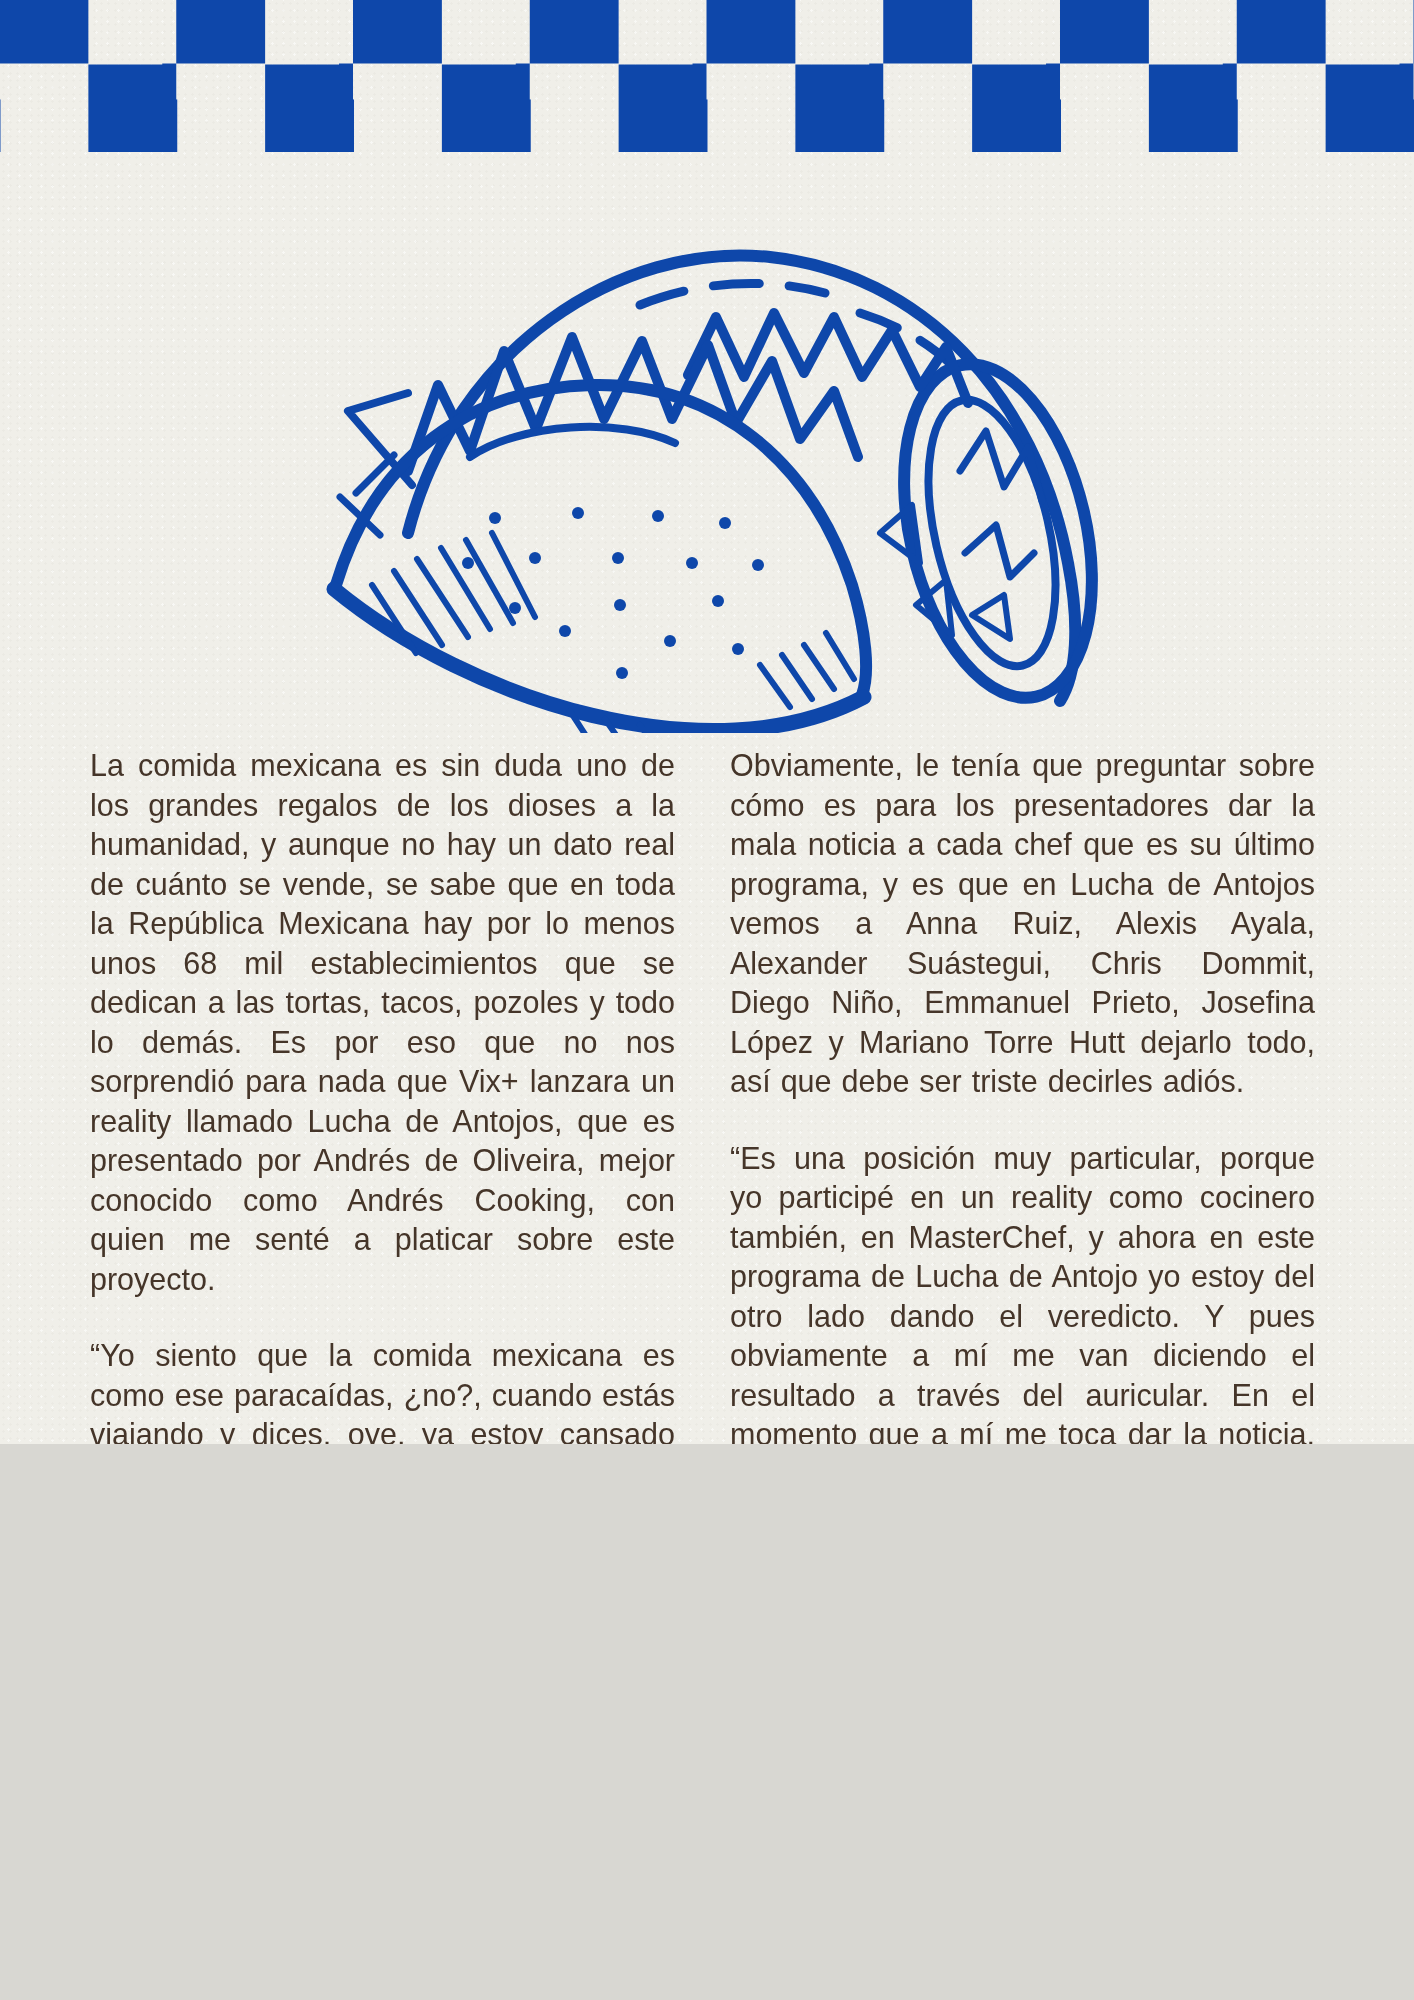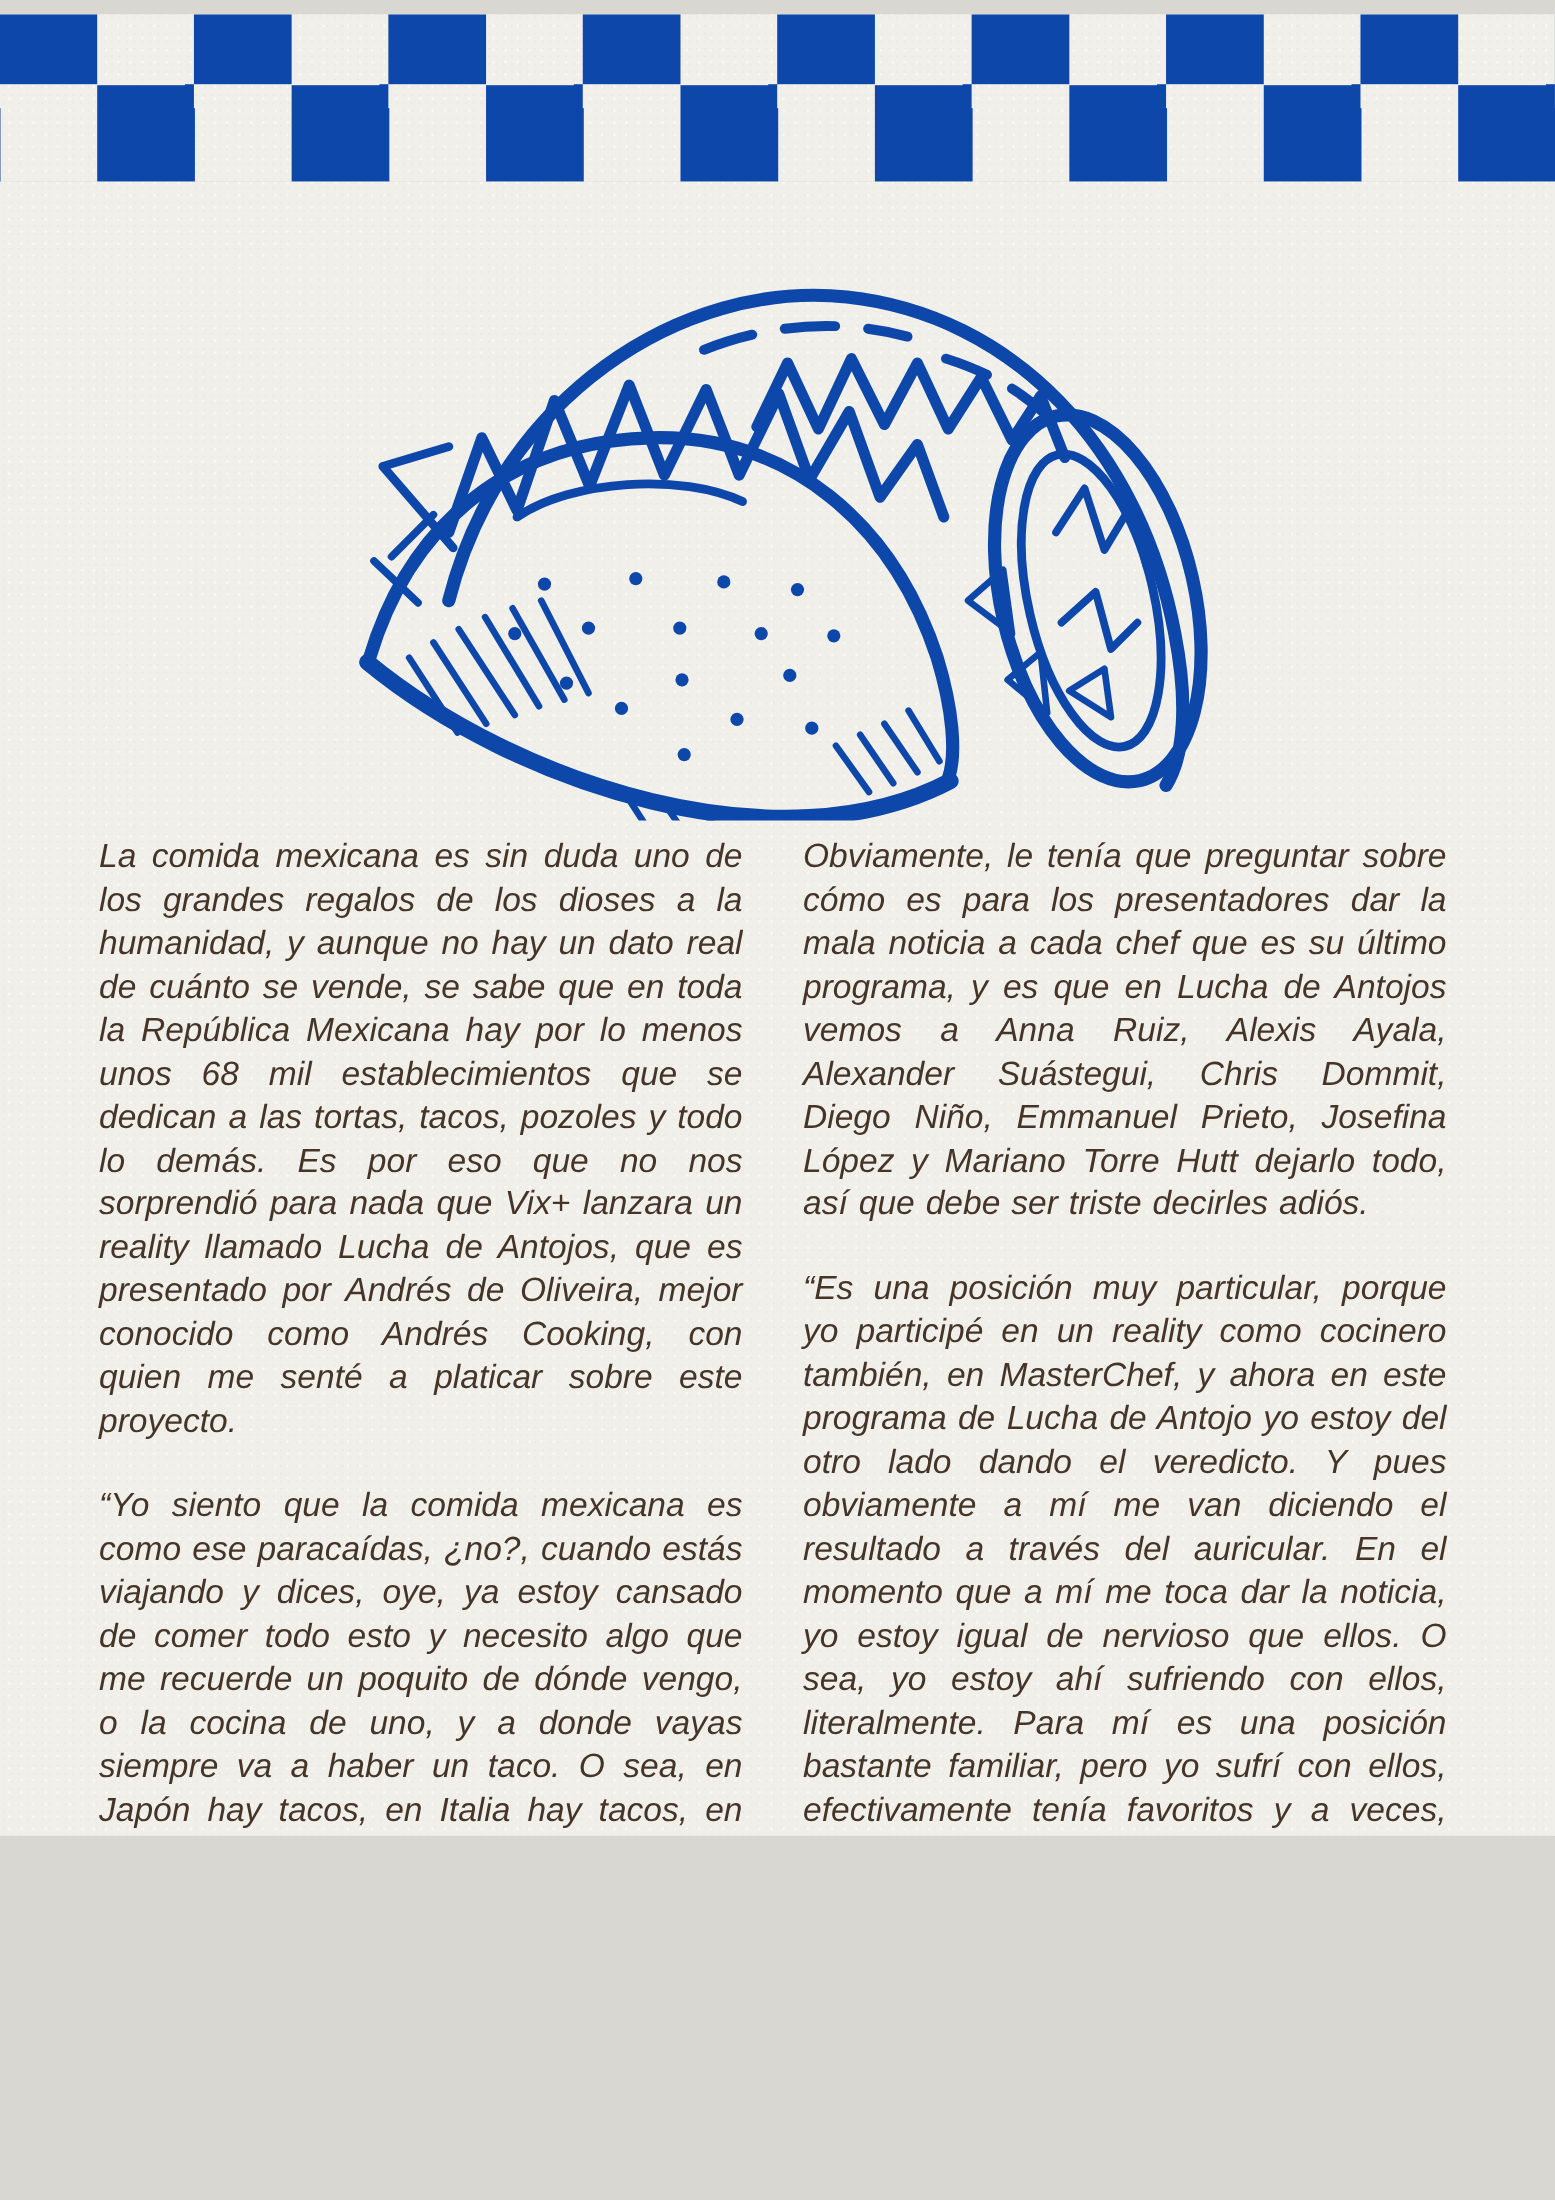--- a/index.html
+++ b/index.html
@@ -4,30 +4,29 @@
 <style>
   :root{
     --blue:#0e47aa;
     --ink:#453529;
     --paper:#f0efe9;
   }
   html,body{margin:0;padding:0;}
   body{background:#d8d7d2;font-family:"Liberation Sans", sans-serif;}
   .page{
     position:relative;
-    width:1414px;height:1656px;
-    margin:13px auto;
+    width:1414px;height:1444px;
+    margin:0 auto;
     overflow:hidden;
     background-color:var(--paper);
     background-image:
       radial-gradient(rgba(110,105,92,0.040) 1px, transparent 1.3px),
       radial-gradient(rgba(255,255,255,0.55) 1px, transparent 1.3px);
     background-size:7px 7px, 11px 11px;
     background-position:0 0, 3px 5px;
-    font-style:italic;
   }
   .checker{
     position:absolute;left:0;width:1414px;
     --s:88.375px;
     background-image:conic-gradient(var(--blue) 25%, transparent 0 50%, var(--blue) 0 75%, transparent 0);
     background-size:calc(var(--s)*2) calc(var(--s)*2);
     background-repeat:repeat;
   }
   .checker.top{
     top:0;height:152px;

